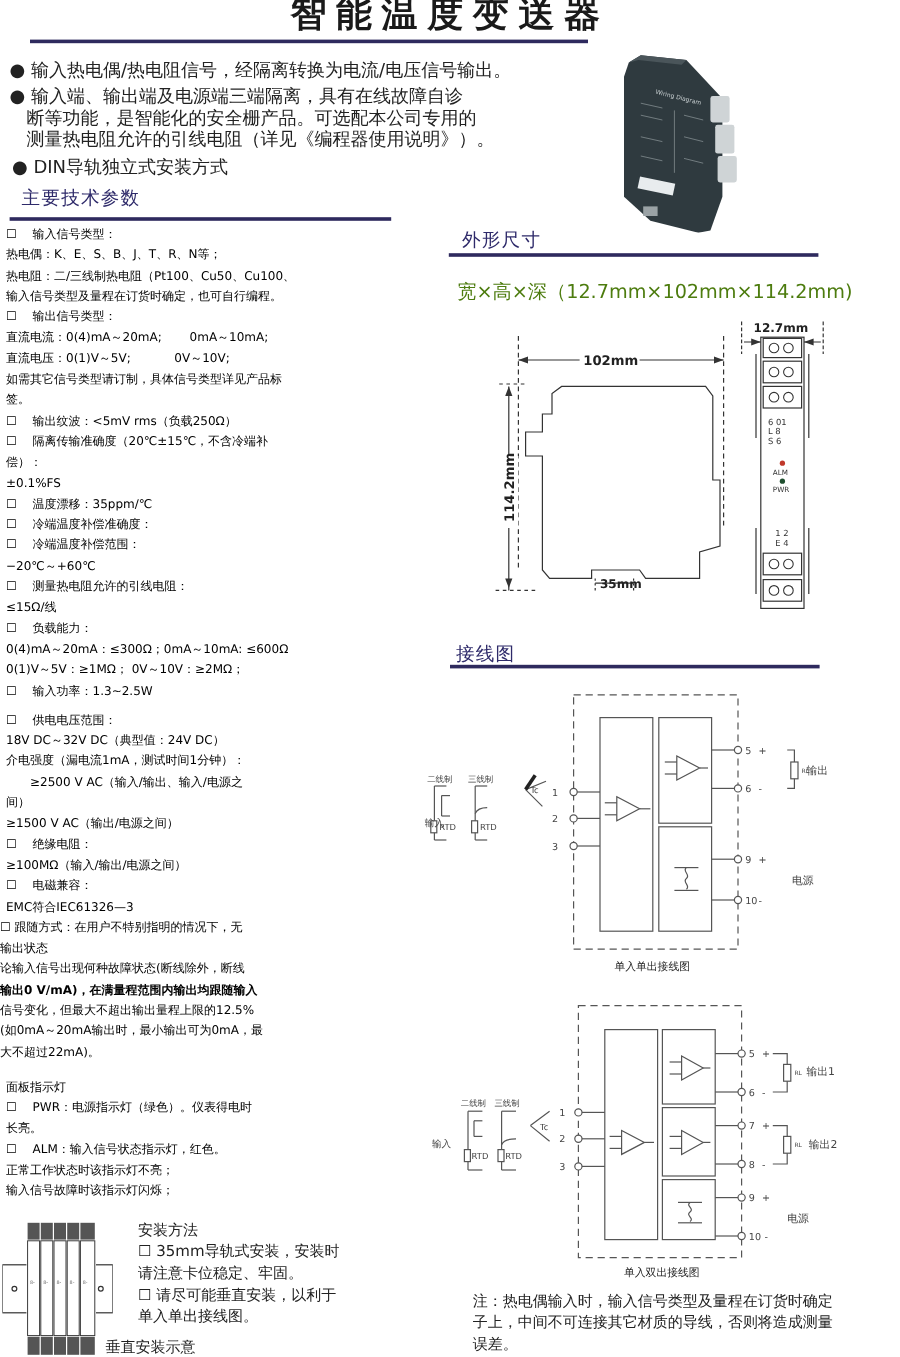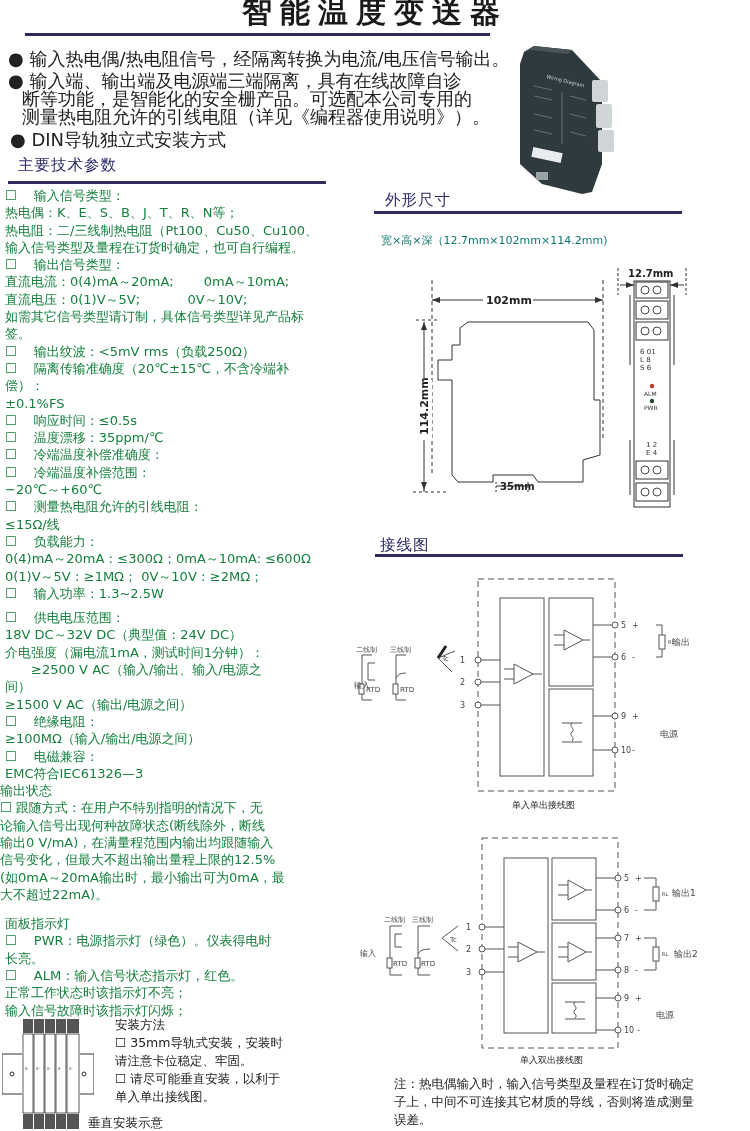--- a/index.html
+++ b/index.html
@@ -1,23 +1,23 @@
 <!DOCTYPE html>
 <html><head>
 <meta charset="utf-8">
 <style>
   * { margin:0; padding:0; box-sizing:border-box; }
   html, body { width:750px; height:1131px; background:#ffffff; overflow:hidden; }
   body { position:relative; font-family:"DejaVu Sans","Liberation Sans",sans-serif; color:#222; }
   .abs { position:absolute; }
   .title { left:0; top:-8px; width:750px; text-align:center; font-size:30px; letter-spacing:8px; color:#1a1a1a; font-weight:bold; }
   .rule { background:#2e2a5e; }
-  .bul { font-size:18px; line-height:19px; color:#222; white-space:nowrap; }
+  .bul { font-size:15px; line-height:19px; color:#222; white-space:nowrap; }
   .sec { font-size:15.5px; color:#2e2a6a; letter-spacing:1px; }
-  .spec { left:5px; top:187px; width:360px; font-size:13px; line-height:17.3px; color:#15803d; }
+  .spec { left:5px; top:187px; width:360px; font-size:10px; line-height:17.3px; color:#000000; }
   .spec div { white-space:nowrap; }
   .gap { height:7px; }
   .note { font-size:12.5px; line-height:18px; color:#222; }
   svg text { font-family:"DejaVu Sans","Liberation Sans",sans-serif; }
 </style>
 </head>
 <body>
 
 <div class="abs title">智能温度变送器</div>
 <div class="abs rule" style="left:25px;top:33px;width:465px;height:3px;"></div>
@@ -61,21 +61,20 @@
   <div>输入信号类型及量程在订货时确定，也可自行编程。</div>
   <div>☐ 　输出信号类型：</div>
   <div>直流电流：0(4)mA～20mA; 　　0mA～10mA;</div>
   <div>直流电压：0(1)V～5V; 　　　 0V～10V;</div>
   <div>如需其它信号类型请订制，具体信号类型详见产品标</div>
   <div>签。</div>
   <div>☐ 　输出纹波：&lt;5mV rms（负载250Ω）</div>
   <div>☐ 　隔离传输准确度（20℃±15℃，不含冷端补</div>
   <div>偿）：</div>
   <div>±0.1%FS</div>
-  <div>☐ 　响应时间：≤0.5s</div>
   <div>☐ 　温度漂移：35ppm/℃</div>
   <div>☐ 　冷端温度补偿准确度：</div>
   <div>☐ 　冷端温度补偿范围：</div>
   <div>−20℃～+60℃</div>
   <div>☐ 　测量热电阻允许的引线电阻：</div>
   <div>≤15Ω/线</div>
   <div>☐ 　负载能力：</div>
   <div>0(4)mA～20mA：≤300Ω；0mA～10mA: ≤600Ω</div>
   <div>0(1)V～5V：≥1MΩ； 0V～10V：≥2MΩ；</div>
   <div>☐ 　输入功率：1.3~2.5W</div>
@@ -83,24 +82,24 @@
   <div>☐ 　供电电压范围：</div>
   <div>18V DC～32V DC（典型值：24V DC）</div>
   <div>介电强度（漏电流1mA，测试时间1分钟）：</div>
   <div>　　≥2500 V AC（输入/输出、输入/电源之</div>
   <div>间）</div>
   <div>≥1500 V AC（输出/电源之间）</div>
   <div>☐ 　绝缘电阻：</div>
   <div>≥100MΩ（输入/输出/电源之间）</div>
   <div>☐ 　电磁兼容：</div>
   <div>EMC符合IEC61326—3</div>
+  <div style="margin-left:-5px;">☐ 跟随方式：在用户不特别指明的情况下，无</div>
   <div style="margin-left:-5px;">输出状态</div>
-  <div style="margin-left:-5px;">☐ 跟随方式：在用户不特别指明的情况下，无</div>
   <div style="margin-left:-5px;">论输入信号出现何种故障状态(断线除外，断线</div>
-  <div style="margin-left:-5px;">输出0 V/mA)，在满量程范围内输出均跟随输入</div>
+  <div style="margin-left:-5px;font-weight:bold;">输出0 V/mA)，在满量程范围内输出均跟随输入</div>
   <div style="margin-left:-5px;">信号变化，但最大不超出输出量程上限的12.5%</div>
   <div style="margin-left:-5px;">(如0mA～20mA输出时，最小输出可为0mA，最</div>
   <div style="margin-left:-5px;">大不超过22mA)。</div>
   <div class="gap" style="height:12px;"></div>
   <div>面板指示灯</div>
   <div>☐ 　PWR：电源指示灯（绿色）。仪表得电时</div>
   <div>长亮。</div>
   <div>☐ 　ALM：输入信号状态指示灯，红色。</div>
   <div>正常工作状态时该指示灯不亮；</div>
   <div>输入信号故障时该指示灯闪烁；</div>
@@ -144,21 +143,21 @@
 </div>
 <div class="abs note" style="left:115px;top:1016px;">安装方法</div>
 <div class="abs note" style="left:115px;top:1034px;">☐ 35mm导轨式安装，安装时</div>
 <div class="abs note" style="left:115px;top:1052px;">请注意卡位稳定、牢固。</div>
 <div class="abs note" style="left:115px;top:1070px;">☐ 请尽可能垂直安装，以利于</div>
 <div class="abs note" style="left:115px;top:1088px;">单入单出接线图。</div>
 <div class="abs note" style="left:88px;top:1114px;">垂直安装示意</div>
 
 <div class="abs sec" style="left:385px;top:190px;">外形尺寸</div>
 <div class="abs rule" style="left:374px;top:211px;width:308px;height:3px;"></div>
-<div class="abs" style="left:381px;top:233px;font-size:11px;color:#0f766e;white-space:nowrap;">宽×高×深（12.7mm×102mm×114.2mm)</div>
+<div class="abs" style="left:381px;top:233px;font-size:16px;color:#4d7c0f;white-space:nowrap;">宽×高×深（12.7mm×102mm×114.2mm)</div>
 
 <div class="abs" style="left:408px;top:270px;width:230px;height:240px;">
   <svg width="230" height="240" viewBox="0 0 230 240">
     <g stroke="#333" stroke-width="1" fill="none">
       <line x1="24" y1="10" x2="24" y2="205" stroke-dasharray="4,3"></line>
       <line x1="195" y1="10" x2="195" y2="170" stroke-dasharray="4,3"></line>
       <line x1="8" y1="50" x2="30" y2="50" stroke-dasharray="3,3"></line>
       <line x1="5" y1="222" x2="40" y2="222" stroke-dasharray="3,3"></line>
       <line x1="24" y1="30" x2="195" y2="30"></line>
       <line x1="16" y1="52" x2="16" y2="222"></line>

